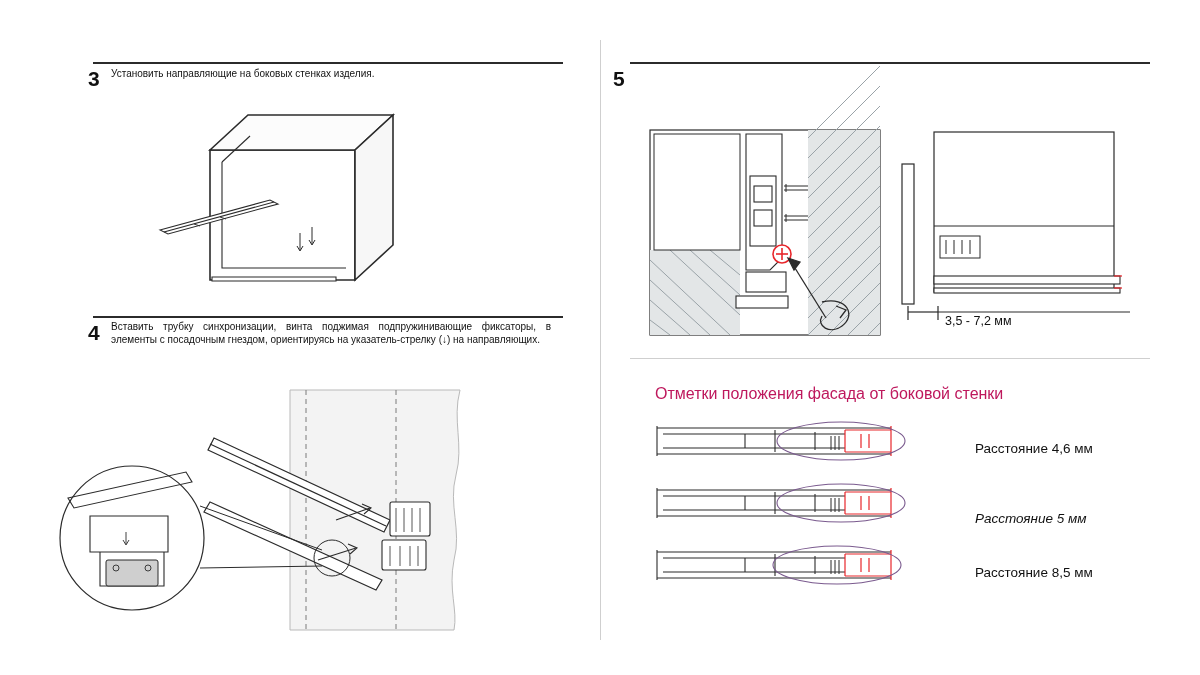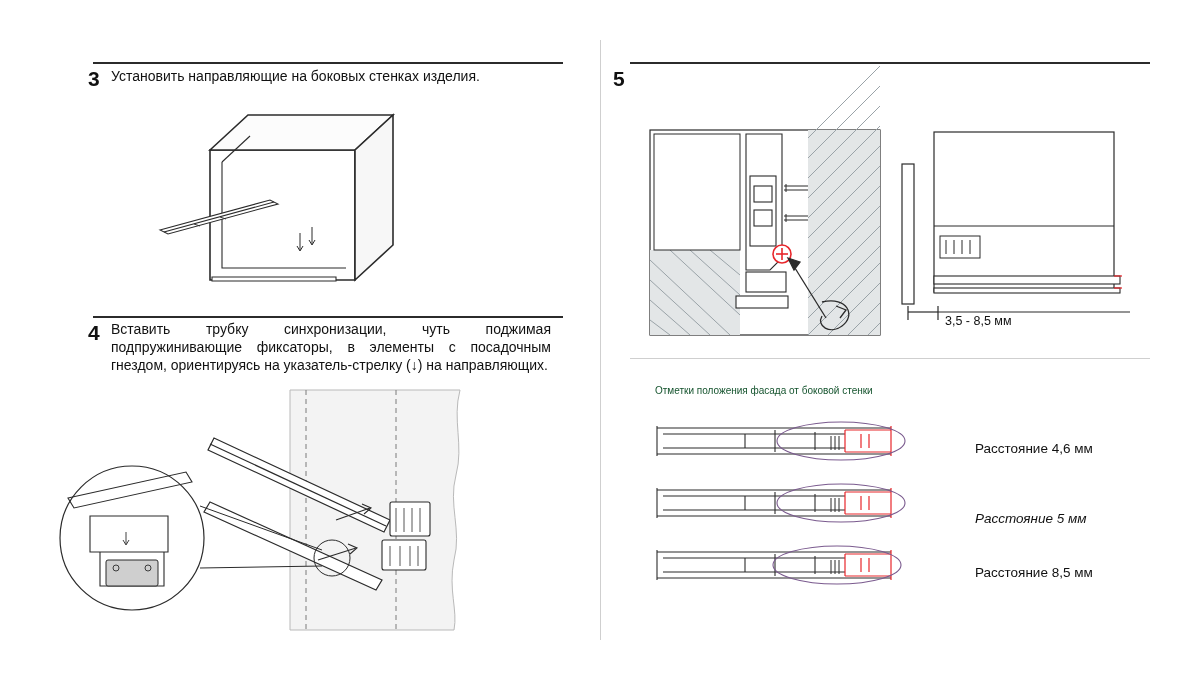--- a/index.html
+++ b/index.html
@@ -33,42 +33,42 @@
   }
   .step-num {
     position: absolute;
     font-size: 21px;
     font-weight: bold;
     color: #111;
     line-height: 1;
   }
   .step-text {
     position: absolute;
-    font-size: 14px;
+    font-size: 10px;
     line-height: 1.28;
     color: #111;
   }
   .small-label {
     position: absolute;
     font-size: 13.5px;
     color: #111;
     line-height: 1.25;
   }
 
   
   .ill {
     position: absolute;
   }
   svg { display: block; overflow: visible; }
 
   
   .caption {
     position: absolute;
-    font-size: 10px;
-    color: #14532d;
+    font-size: 16px;
+    color: #be185d;
   }
   .meas {
     position: absolute;
     font-size: 12.5px;
     color: #111;
   }
 </style>
 </head>
 <body>
 
@@ -113,21 +113,21 @@
         <path d="M150 128 L150 145"></path>
         <path d="M147 141 L150 146 L153 141"></path>
         <path d="M162 122 L162 139"></path>
         <path d="M159 135 L162 140 L165 135"></path>
       </g>
     </svg>
   </div>
 
   <div class="rule" style="left:93px; top:316px; width:470px;"></div>
   <div class="step-num" style="left:88px; top:322px;">4</div>
-  <div class="step-text" style="left:111px; top:320px; width:440px; text-align:justify; line-height:1.3;">Вставить трубку синхронизации, чуть поджимая подпружинивающие фиксаторы, в элементы с посадочным гнездом, ориентируясь на указатель-стрелку (↓) на направляющих.</div>
+  <div class="step-text" style="left:111px; top:320px; width:440px; text-align:justify; line-height:1.3;">Вставить трубку синхронизации, винта поджимая подпружинивающие фиксаторы, в элементы с посадочным гнездом, ориентируясь на указатель-стрелку (↓) на направляющих.</div>
 
   <div class="ill" style="left:60px; top:390px;">
     <svg width="420" height="240" viewBox="0 0 420 240">
 
       <g fill="#f3f3f3" stroke="#b9b9b9" stroke-width="1">
         <path d="M230 0 L400 0 C392 30 404 55 396 85 C388 115 402 140 394 170 C388 200 398 220 394 240 L230 240 Z"></path>
       </g>
 
       <g stroke="#7a7a7a" stroke-width="1" stroke-dasharray="5 4" fill="none">
         <path d="M246 0 L246 240"></path>
@@ -299,21 +299,21 @@
       </g>
 
       <g stroke="#2b2b2b" stroke-width="1.2" fill="none">
         <path d="M8 182 L38 182"></path>
         <path d="M8 176 L8 190"></path>
         <path d="M38 176 L38 190"></path>
         <path d="M38 182 L230 182"></path>
       </g>
     </svg>
   </div>
-  <div class="meas" style="left:945px; top:314px;">3,5 - 8,5 мм</div>
+  <div class="meas" style="left:945px; top:314px;">3,5 - 7,2 мм</div>
 
   <div class="rule" style="left:630px; top:358px; width:520px; height:1px; background:#cfcfcf;"></div>
 
   <div class="caption" style="left:655px; top:385px;">Отметки положения фасада от боковой стенки</div>
 
   <div class="ill" style="left:655px; top:418px;">
     <svg width="300" height="46" viewBox="0 0 300 46">
       <g fill="none" stroke="#2b2b2b" stroke-width="1.1">
         <path d="M2 8 L2 38"></path>
         <path d="M2 10 L236 10"></path>

